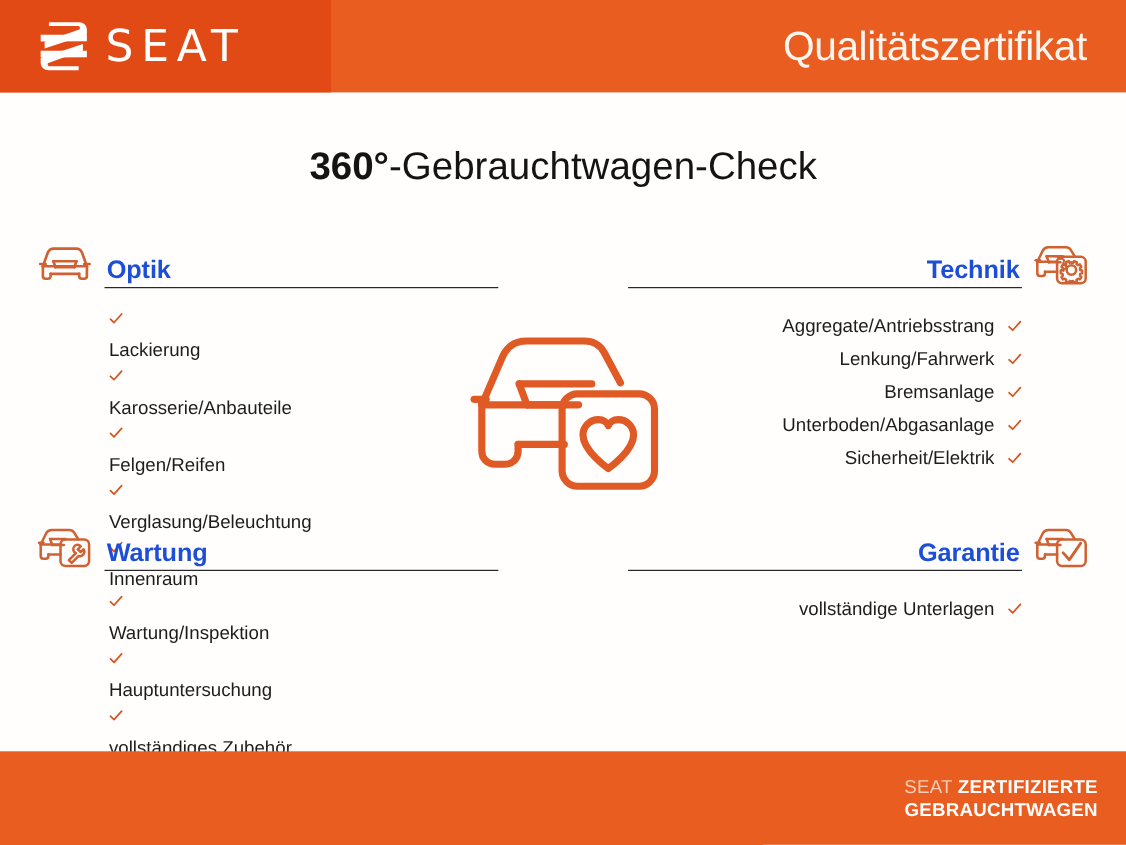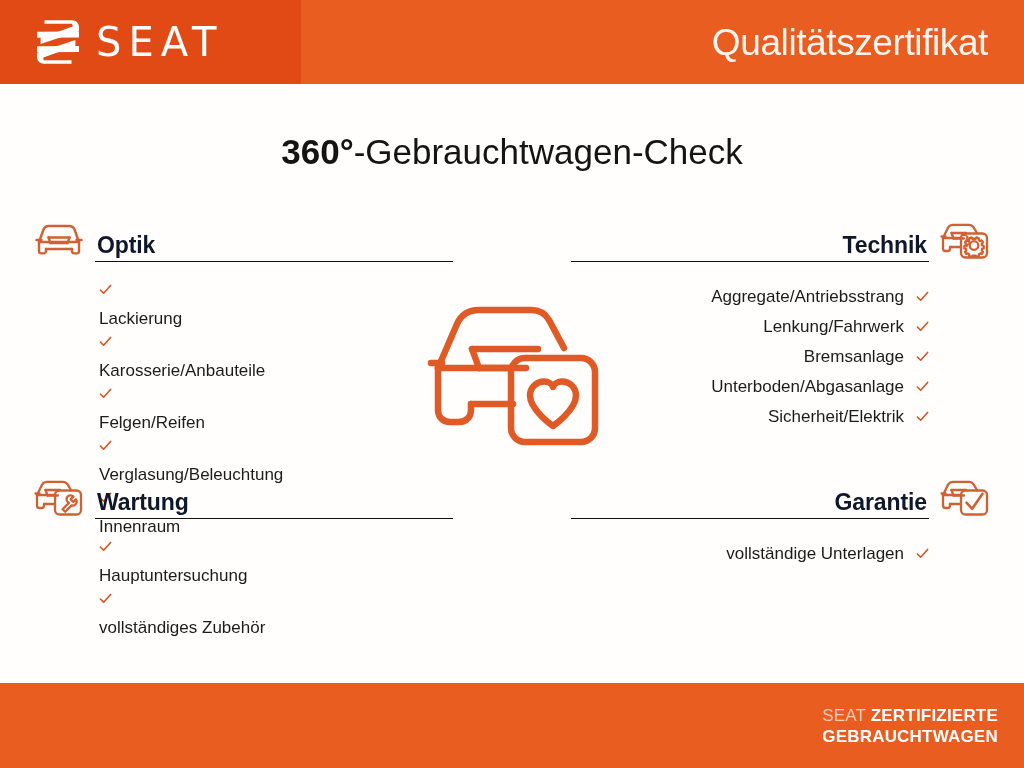--- a/index.html
+++ b/index.html
@@ -114,21 +114,21 @@
     height: 44px;
     display: block;
   }
   .q-headtext {
     flex: 1 1 auto;
     min-width: 0;
   }
   .q-title {
     font-size: 23px;
     font-weight: 700;
-    color: #0f172a;
+    color: #1d4ed8;
     line-height: 1.05;
     padding: 0 2px 4px 2px;
     letter-spacing: -0.1px;
     white-space: nowrap;
   }
   .q-right .q-title { text-align: right; }
   .q-rule {
     height: 0;
     border-top: 1.6px solid #111111;
     width: 100%;
@@ -179,21 +179,21 @@
     left: 0;
     top: 683px;
     width: 1024px;
     height: 85px;
     background: #e95d21;
   }
   .footer-claim {
     position: absolute;
     right: 26px;
     top: 22px;
-    text-align: center;
+    text-align: right;
     color: #ffffff;
     font-size: 17px;
     line-height: 21px;
     letter-spacing: 0.2px;
   }
   .footer-claim .thin {
     font-weight: 400;
     color: #f8cdb5;
   }
   .footer-claim .bold {
@@ -358,20 +358,26 @@
       <div class="q-headtext">
         <div class="q-title">Wartung</div>
         <div class="q-rule"></div>
       </div>
     </div>
     <ul class="q-list">
       <li class="q-item">
         <svg class="tick" viewBox="0 0 14 14" aria-hidden="true">
             <path d="M1.5 7.6 L5 11 L12.5 2.6" fill="none" stroke="#d4551f" stroke-width="1.7" stroke-linecap="round" stroke-linejoin="round"></path>
           </svg>
+        <span>Wartung/Inspektion</span>
+      </li>
+      <li class="q-item">
+        <svg class="tick" viewBox="0 0 14 14" aria-hidden="true">
+            <path d="M1.5 7.6 L5 11 L12.5 2.6" fill="none" stroke="#d4551f" stroke-width="1.7" stroke-linecap="round" stroke-linejoin="round"></path>
+          </svg>
         <span>Hauptuntersuchung</span>
       </li>
       <li class="q-item">
         <svg class="tick" viewBox="0 0 14 14" aria-hidden="true">
             <path d="M1.5 7.6 L5 11 L12.5 2.6" fill="none" stroke="#d4551f" stroke-width="1.7" stroke-linecap="round" stroke-linejoin="round"></path>
           </svg>
         <span>vollständiges Zubehör</span>
       </li>
     </ul>
   </div>

